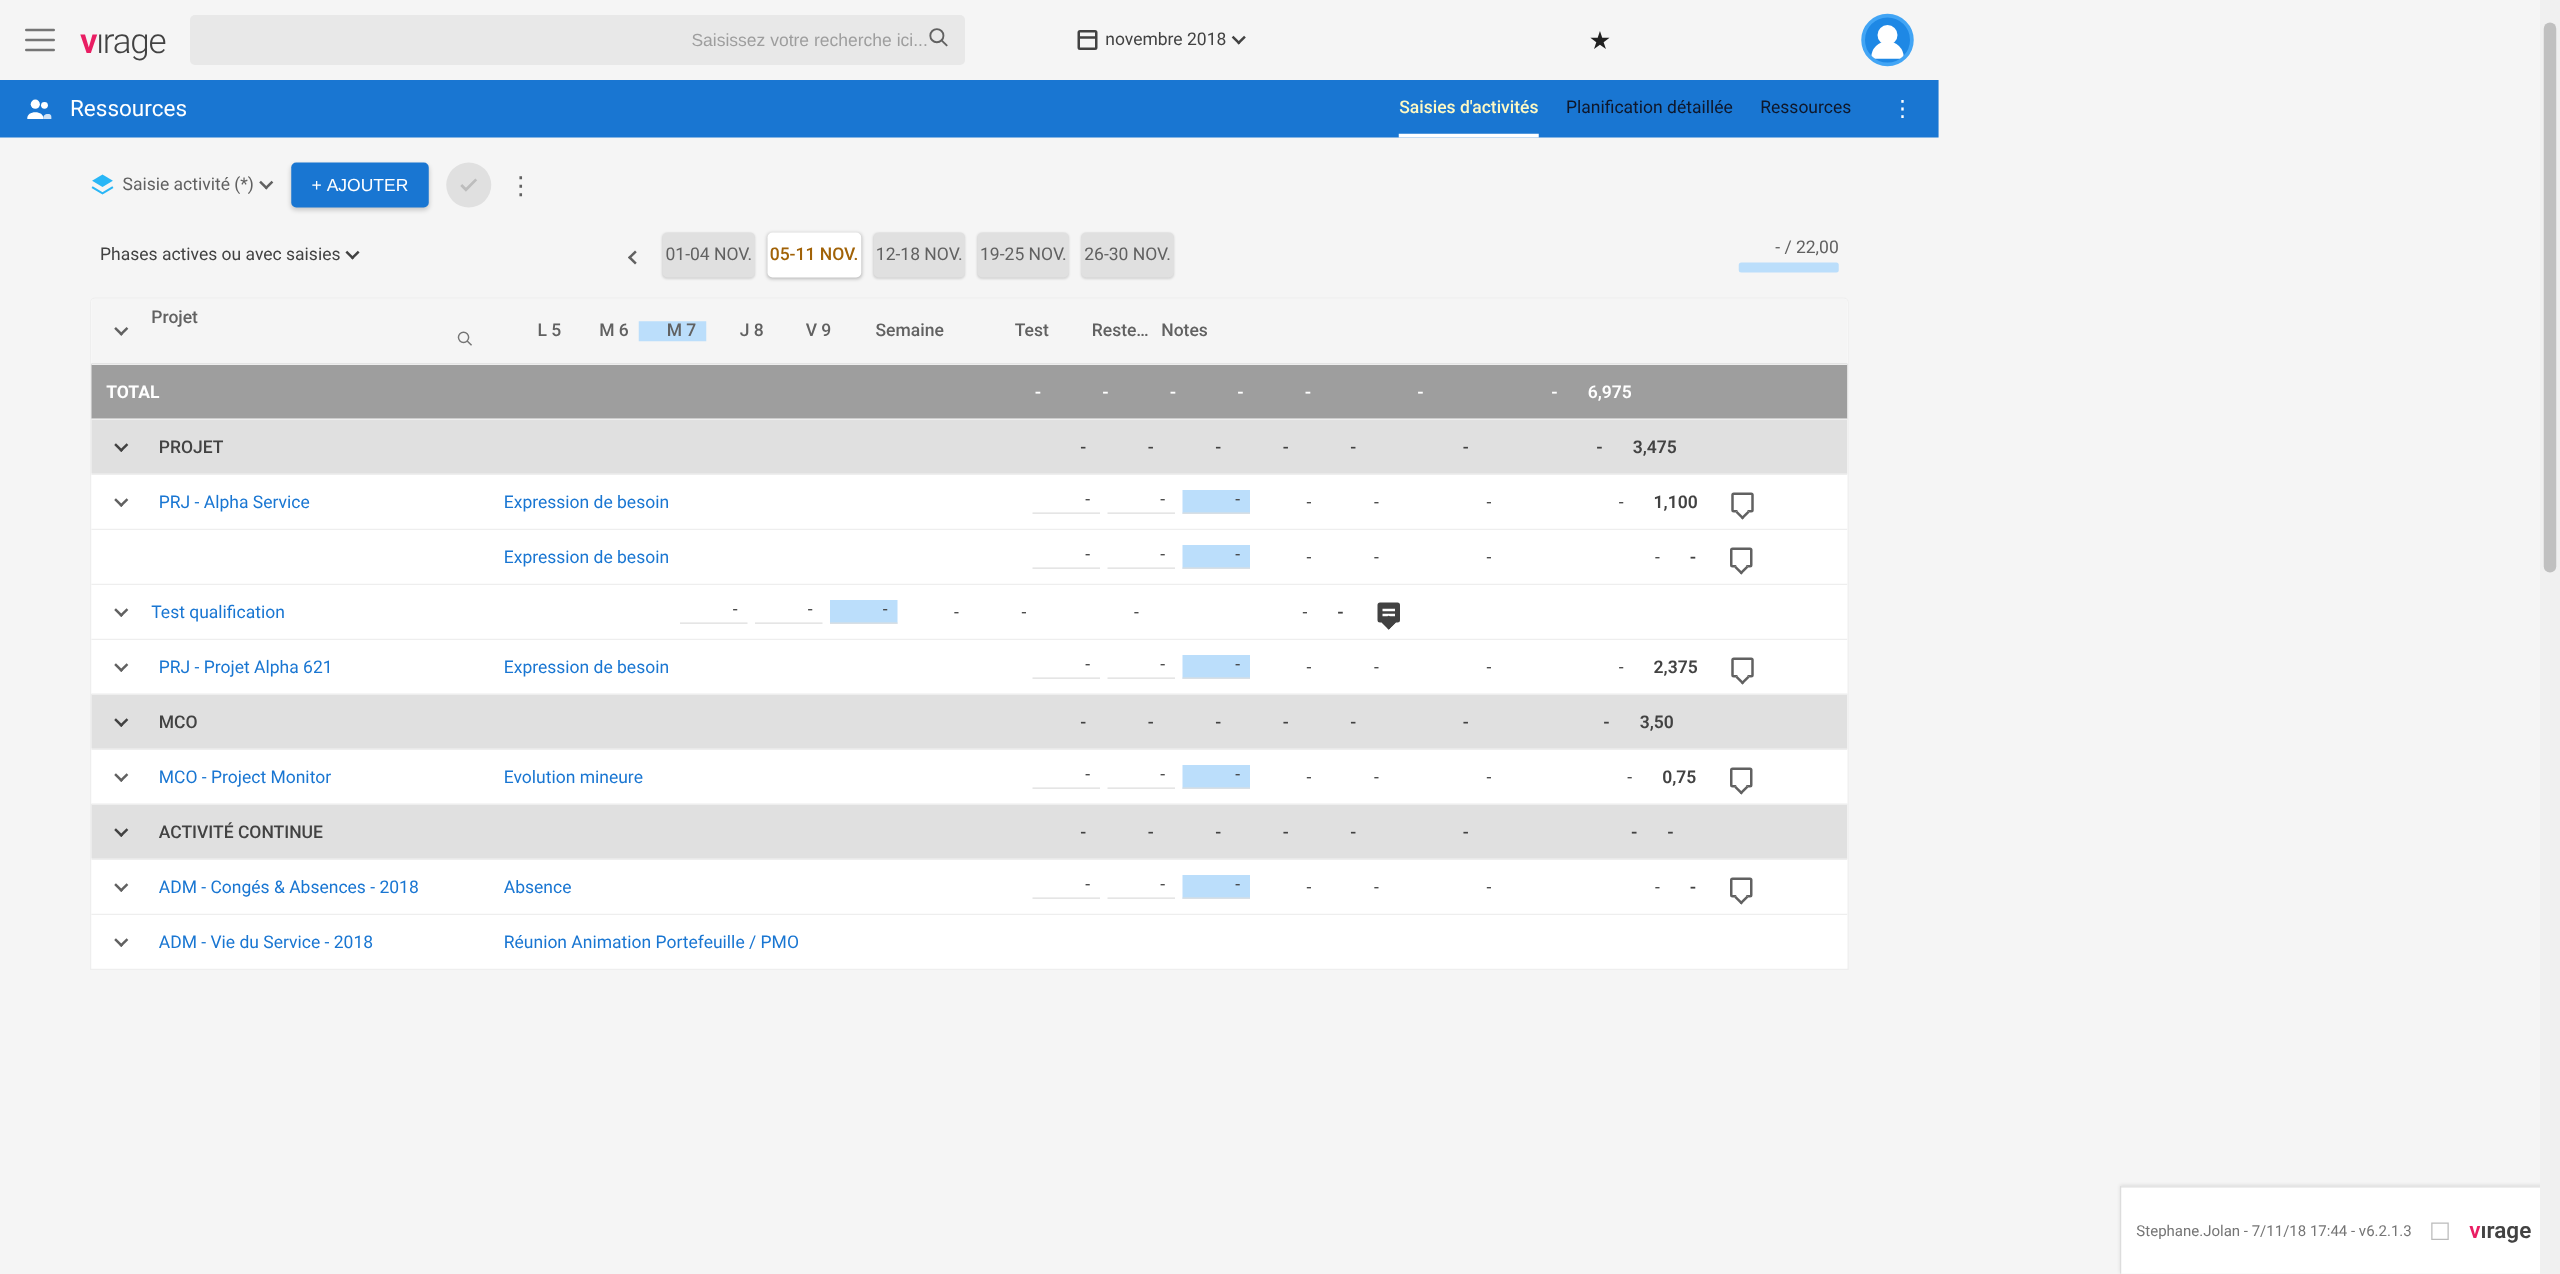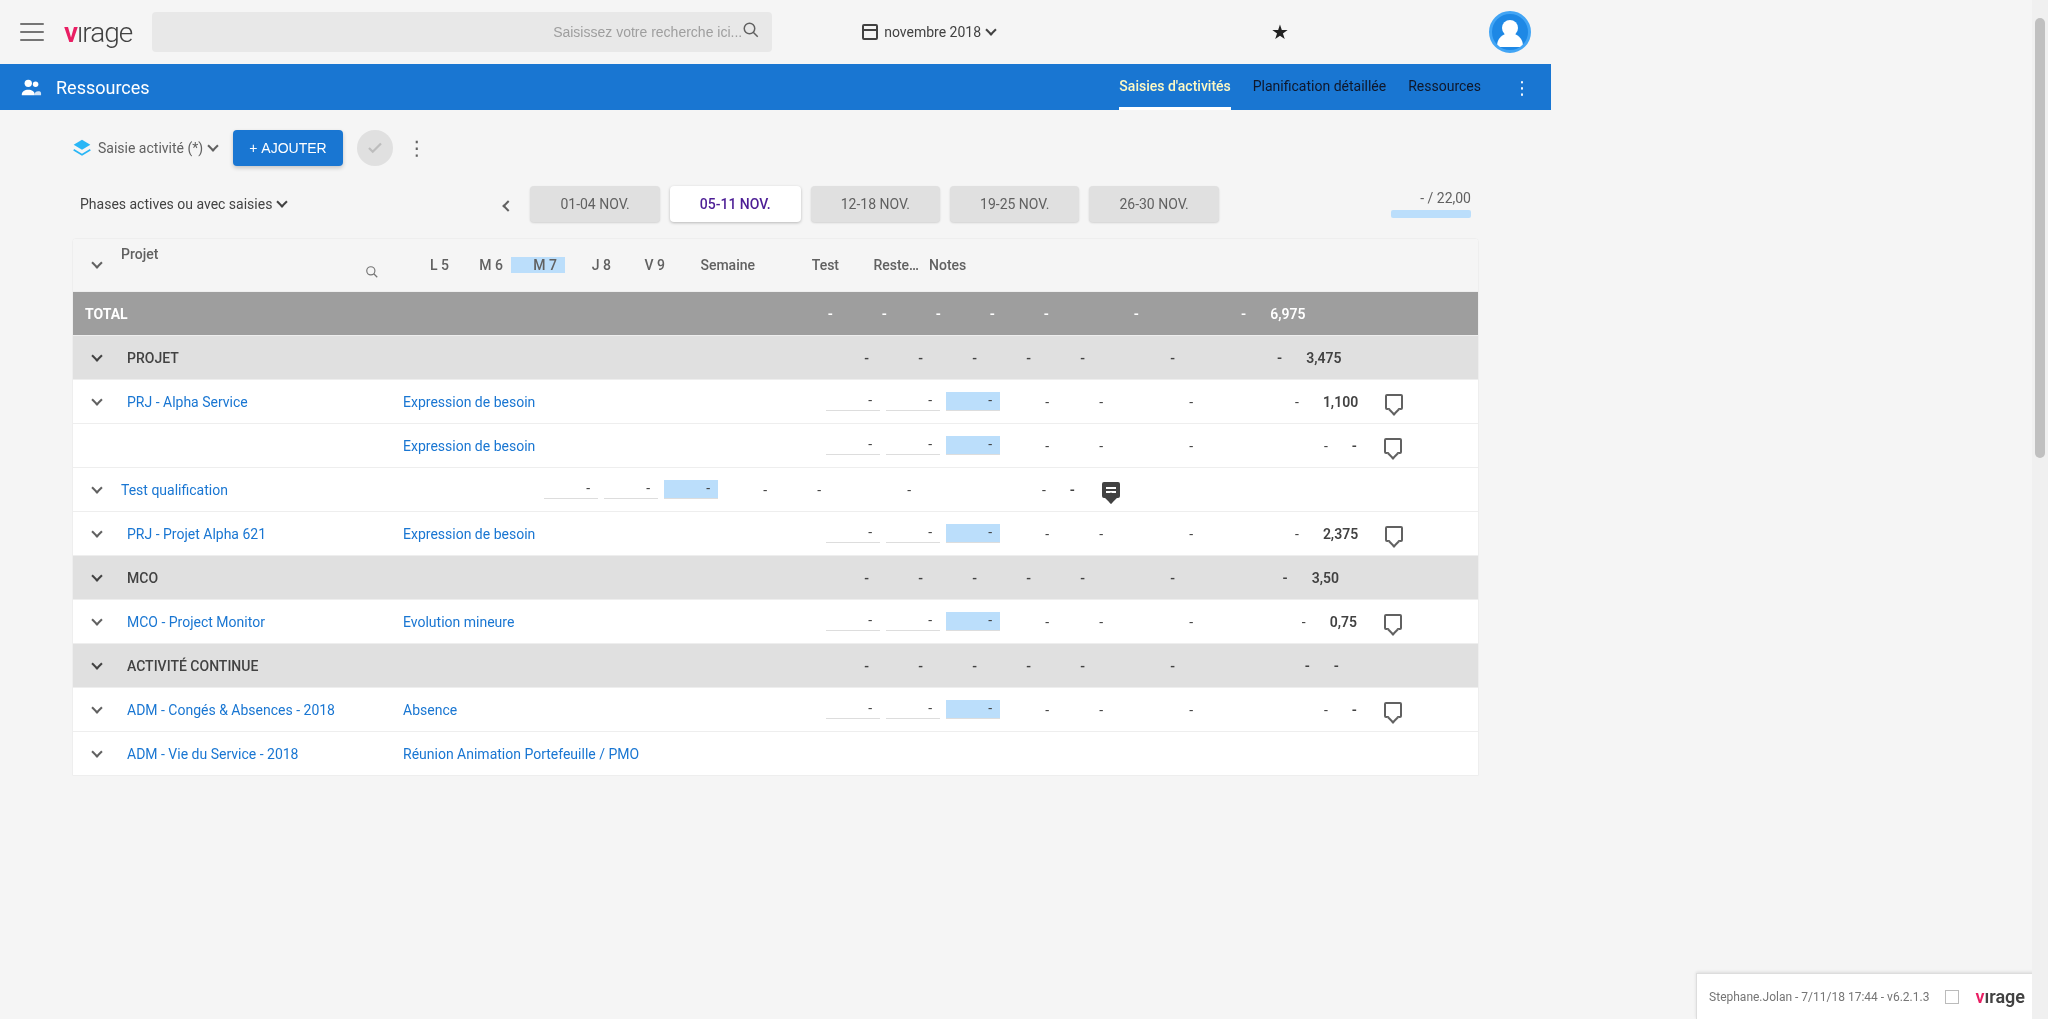--- a/index.html
+++ b/index.html
@@ -30,22 +30,22 @@
   .pagehead h1 { font-size: 24px; font-weight: 400; color: #616161; flex: 1; white-space: nowrap; }
   .layer-chip { display: flex; align-items: center; gap: 6px; color: #616161; margin-right: 16px; cursor: pointer; }
   .layer-chip .layers { color: #29b6f6; font-size: 18px; }
   .add-btn { background: #1976d2; color: #fff; border: none; border-radius: 4px; padding: 10px 16px; font-size: 14px; font-weight: 500; cursor: pointer; display: flex; align-items: center; gap: 4px; box-shadow: 0 2px 4px rgba(0,0,0,0.2); }
   .circle-check { width: 36px; height: 36px; border-radius: 50%; background: #e0e0e0; display: flex; align-items: center; justify-content: center; color: #bdbdbd; margin-left: 14px; cursor: pointer; }
   .pagehead .kebab2 { font-size: 20px; color: #616161; margin-left: 14px; cursor: pointer; }
   .filterrow { display: flex; align-items: center; padding: 6px 80px 16px; }
   .phase-filter { display: flex; align-items: center; gap: 6px; color: #424242; cursor: pointer; }
   .weeknav { display: flex; align-items: center; gap: 10px; margin-left: 210px; }
   .weeknav .chev { color: #616161; font-size: 16px; cursor: pointer; padding: 0 8px; }
-  .week-chip { background: #e0e0e0; border-radius: 4px; padding: 10px 30px; color: #616161; cursor: pointer; box-shadow: 0 1px 2px rgba(0,0,0,0.15); }
-  .week-chip.active { background: #fff; color: #4c1d95; font-weight: 500; box-shadow: 0 1px 3px rgba(0,0,0,0.25); }
+  .week-chip { background: #e0e0e0; border-radius: 4px; padding: 10px 2px; color: #616161; cursor: pointer; box-shadow: 0 1px 2px rgba(0,0,0,0.15); }
+  .week-chip.active { background: #fff; color: #a16207; font-weight: 500; box-shadow: 0 1px 3px rgba(0,0,0,0.25); }
   .counter { margin-left: auto; text-align: right; }
   .counter .txt { color: #616161; font-size: 14px; }
   .counter .bar { width: 80px; height: 8px; background: #bbdefb; margin-top: 4px; border-radius: 2px; }
   .grid { margin: 0 72px; background: #fff; border: 1px solid #eee; border-radius: 4px 4px 0 0; overflow: hidden; }
   .row { display: flex; align-items: center; min-height: 44px; border-top: 1px solid #eee; }
   .row.header { background: #f5f5f5; color: #616161; font-weight: 500; border-top: none; height: 52px; }
   .row.total { background: #9e9e9e; color: #fff; font-weight: 600; }
   .row.cat { background: #e0e0e0; color: #424242; font-weight: 500; }
   .cell-exp { flex: 0 0 48px; display: flex; align-items: center; justify-content: center; cursor: pointer; }
   .cell-proj { flex: 0 0 282px; padding-left: 6px; position: relative; }
@@ -58,21 +58,21 @@
   .cell-notes { flex: 0 0 52px; display: flex; align-items: center; justify-content: center; }
   .link { color: #1976d2; cursor: pointer; }
   .mag-small { position: absolute; right: 24px; bottom: 4px; color: #757575; font-size: 14px; }
   .note-icon { width: 18px; height: 16px; border: 2px solid #616161; border-radius: 2px; position: relative; cursor: pointer; }
   .note-icon::after { content: ""; position: absolute; left: 3px; bottom: -6px; width: 6px; height: 6px; border-left: 2px solid #616161; border-bottom: 2px solid #616161; transform: rotate(-45deg); background: #fff; }
   .note-icon.filled { background: #424242; border-color: #424242; }
   .note-icon.filled::before { content: ""; position: absolute; left: 2px; right: 2px; top: 3px; height: 2px; background: #fff; box-shadow: 0 4px 0 #fff; }
   .note-icon.filled::after { background: #424242; border-color: #424242; }
   .row.header .cell-day.hi { background: #bbdefb; }
   .row.total .cell-day.hi, .row.cat .cell-day.hi { background: transparent; }
-  .statusbar { position: fixed; bottom: 0; right: 10px; background: #fff; border: 1px solid #ddd; border-bottom: none; padding: 12px 12px; display: flex; align-items: center; gap: 16px; font-size: 12px; color: #757575; box-shadow: 0 -1px 3px rgba(0,0,0,0.1); }
+  .statusbar { position: fixed; bottom: 0; right: 10px; background: #fff; border: 1px solid #ddd; border-bottom: none; padding: 24px 12px; display: flex; align-items: center; gap: 16px; font-size: 12px; color: #757575; box-shadow: 0 -1px 3px rgba(0,0,0,0.1); }
   .statusbar .slogo { color: #e91e63; font-weight: 600; font-size: 18px; }
   .statusbar .slogo .r2 { color: #424242; }
   .scrollbar { position: fixed; right: 0; top: 0; width: 16px; bottom: 0; background: #f0f0f0; }
   .scrollbar .thumb { position: absolute; top: 18px; left: 3px; right: 3px; height: 440px; background: #c0c0c0; border-radius: 5px; }
   .chevdown { display: inline-block; width: 8px; height: 8px; border-right: 2px solid currentColor; border-bottom: 2px solid currentColor; transform: rotate(45deg); margin-top: -4px; }
   .chevleft { display: inline-block; width: 8px; height: 8px; border-left: 2px solid #616161; border-bottom: 2px solid #616161; transform: rotate(45deg); }
   .cal-icon { display: inline-block; width: 16px; height: 16px; border: 2px solid #424242; border-radius: 2px; position: relative; }
   .cal-icon::before { content: ""; position: absolute; top: 3px; left: 0; right: 0; height: 2px; background: #424242; }
   .people-icon svg, .layers svg { display: block; }
   .hdr-double { display: flex; flex-direction: column; justify-content: space-between; height: 42px; padding: 2px 0; }

